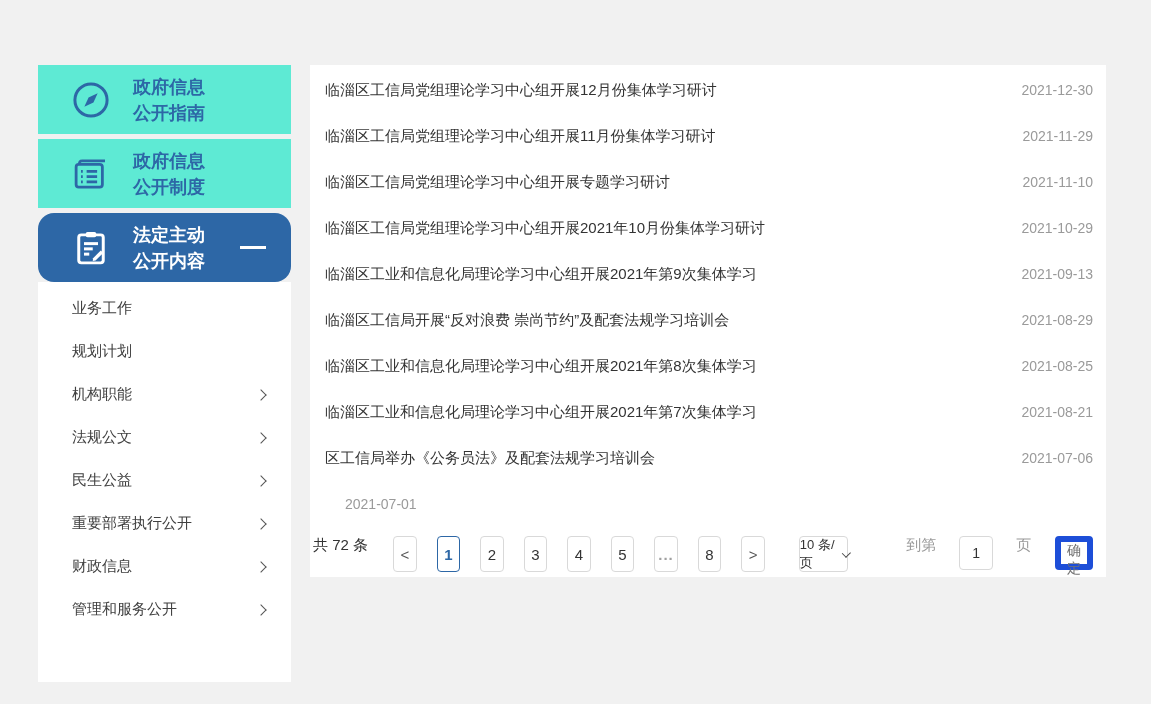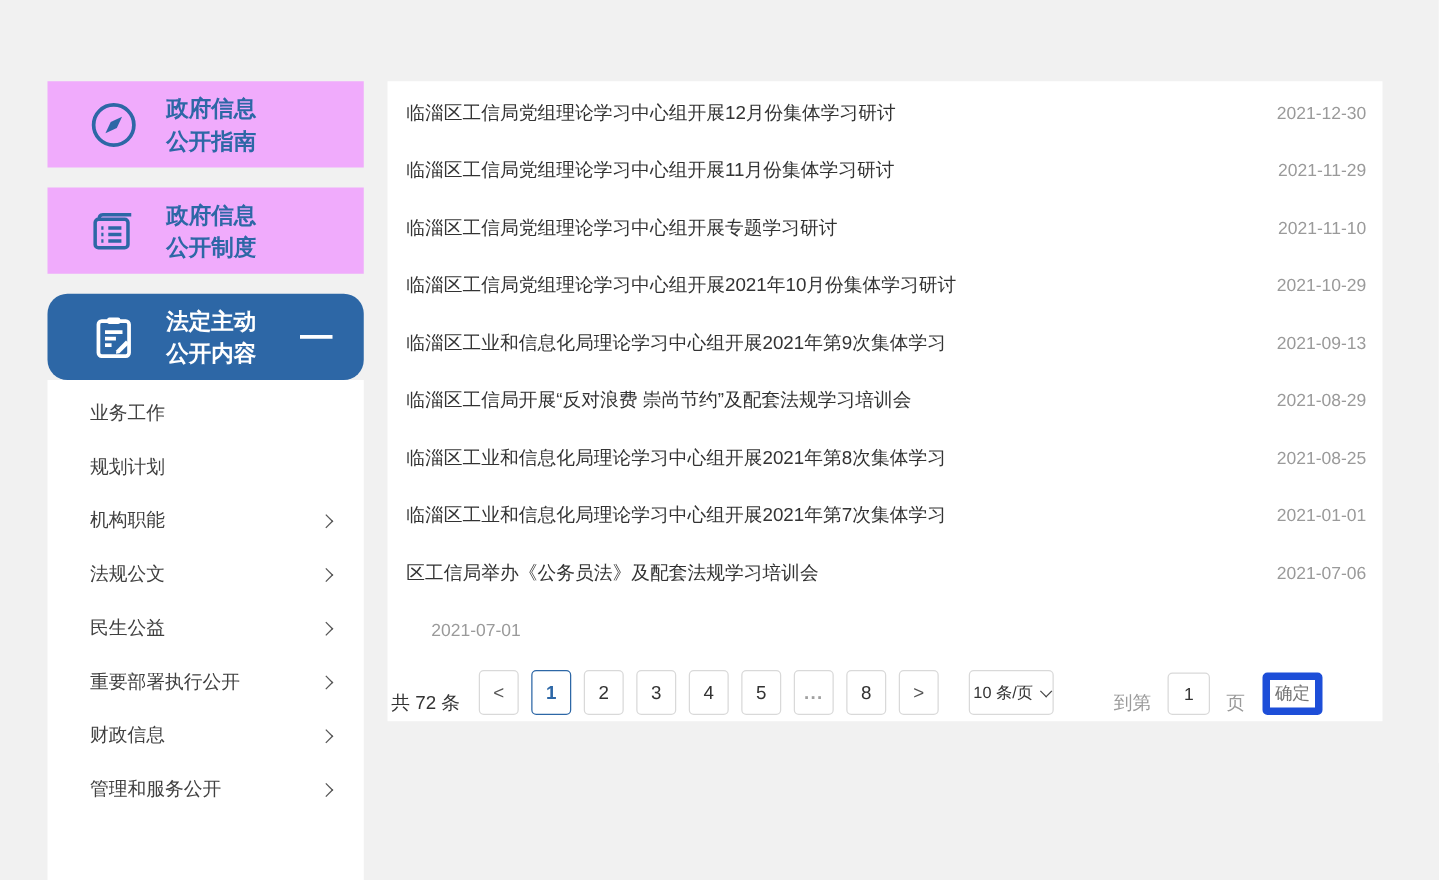--- a/index.html
+++ b/index.html
@@ -7,21 +7,21 @@
   body {
     background:#f1f1f1;
     font-family:"Liberation Sans", sans-serif;
     position:relative;
     overflow:hidden;
   }
 
   
   .sidebar { position:absolute; left:38px; top:65px; width:253px; }
   .nav-card {
-    height:69px; background:#f0abfc; margin-bottom:16px;
+    height:69px; background:#5eead4; margin-bottom:5px;
     display:flex; align-items:center; padding-left:32px; cursor:pointer;
   }
   .nav-card .nav-icon { width:42px; height:42px; flex:0 0 42px; margin-right:21px; }
   .nav-card .nav-text { font-size:18px; font-weight:bold; color:#2d67a6; line-height:26px; }
   .nav-card.active { background:#2d67a6; position:relative; margin-bottom:0;border-radius:16px; }
   .nav-card.active .nav-text { color:#ffffff; }
   .minus-sign {
     position:absolute; right:25px; top:33px; width:26px; height:3px; background:#ffffff;
   }
 
@@ -46,21 +46,21 @@
   .article-list { list-style:none; padding-top:2px; }
   .article-row {
     height:46px; display:flex; align-items:center; justify-content:space-between;
     padding:0 13px 0 15px; cursor:pointer;
   }
   .article-title { font-size:15px; color:#333333; white-space:nowrap; overflow:hidden; }
   .article-date { font-size:14px; color:#9a9a9a; flex:0 0 auto; margin-left:20px; }
 
   
   .pagination {
-    display:flex; align-items:flex-end; margin:9px 13px 0 3px; gap:10px; height:36px;
+    display:flex; align-items:flex-start; margin:9px 13px 0 3px; gap:20px; height:36px;
   }
   .total-count { font-size:15px; color:#333; margin-right:5px; white-space:nowrap; }
   .pg-btn {
     width:32px; height:36px; background:#fff; border:1px solid #d9d9d9; border-radius:4px;
     font-size:15px; color:#333; display:flex; align-items:center; justify-content:center;
     cursor:pointer; font-family:"Liberation Sans", sans-serif;
   }
   .pg-btn.arrow { color:#555; font-size:15px; }
   .pg-btn.active { border-color:#2d67a6; color:#2d67a6; font-weight:bold; }
   .pg-btn.ellipsis { color:#a0a0a0; letter-spacing:1px; font-weight:bold; }
@@ -200,21 +200,21 @@
       <span class="article-date">2021-08-29</span>
     </li>
 
     <li class="article-row">
       <span class="article-title">临淄区工业和信息化局理论学习中心组开展2021年第8次集体学习</span>
       <span class="article-date">2021-08-25</span>
     </li>
 
     <li class="article-row">
       <span class="article-title">临淄区工业和信息化局理论学习中心组开展2021年第7次集体学习</span>
-      <span class="article-date">2021-01-01</span>
+      <span class="article-date">2021-08-21</span>
     </li>
 
     <li class="article-row">
       <span class="article-title">区工信局举办《公务员法》及配套法规学习培训会</span>
       <span class="article-date">2021-07-06</span>
     </li>
 
     <li class="article-row">
       <span class="article-date">2021-07-01</span>
     </li>

